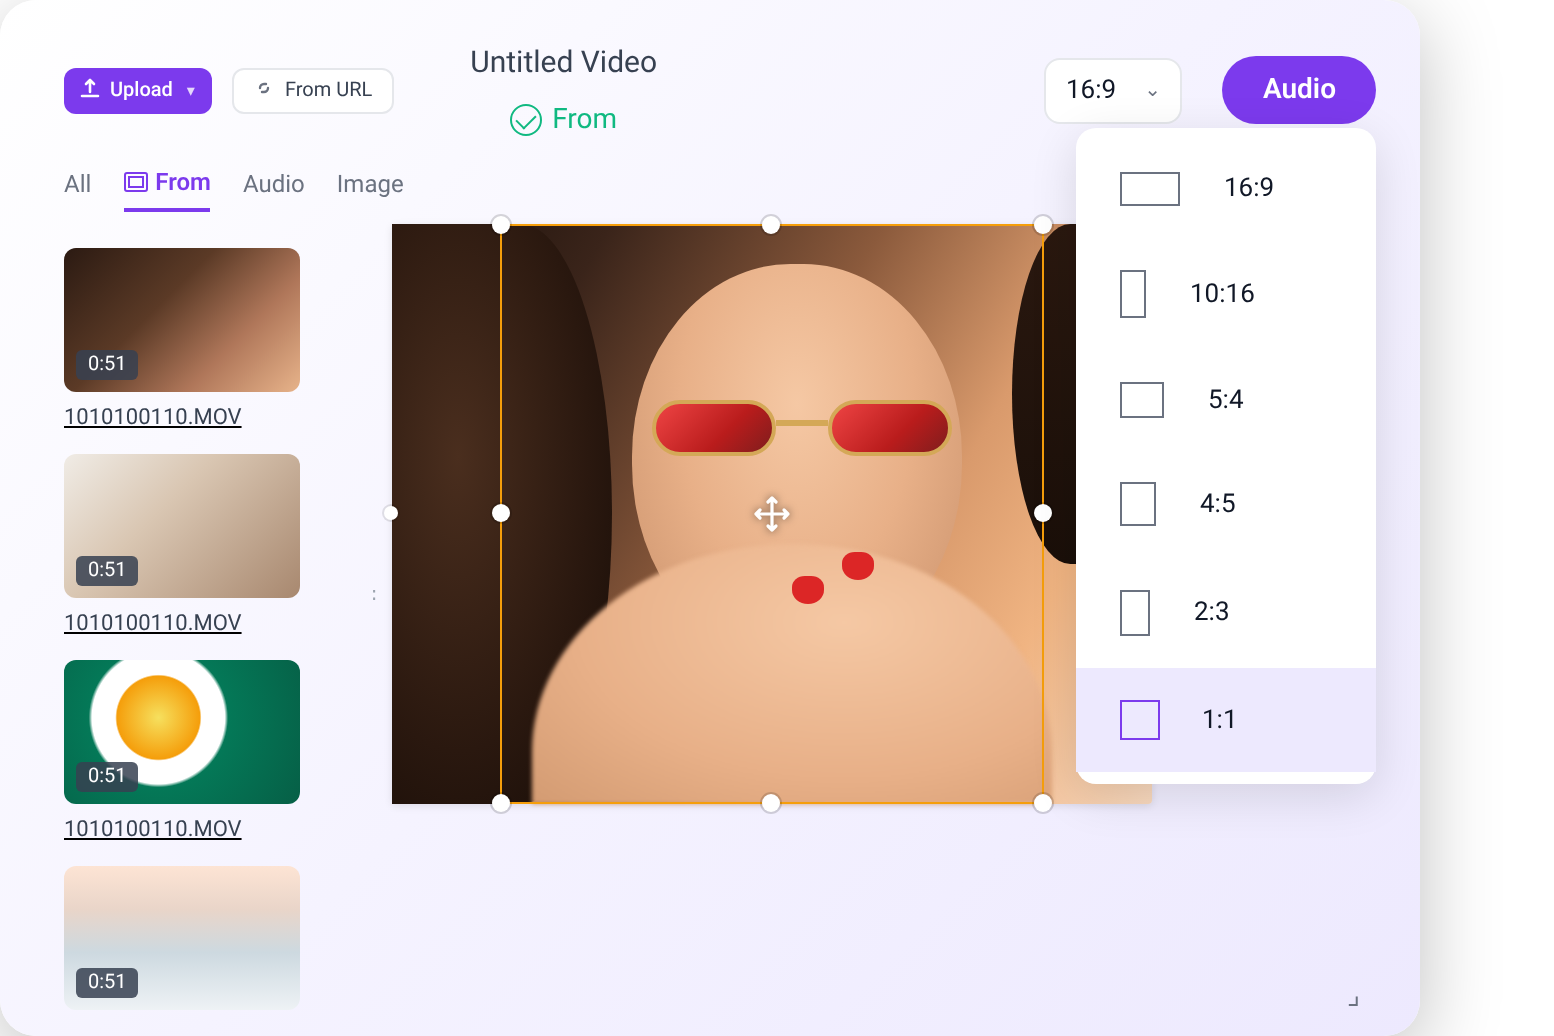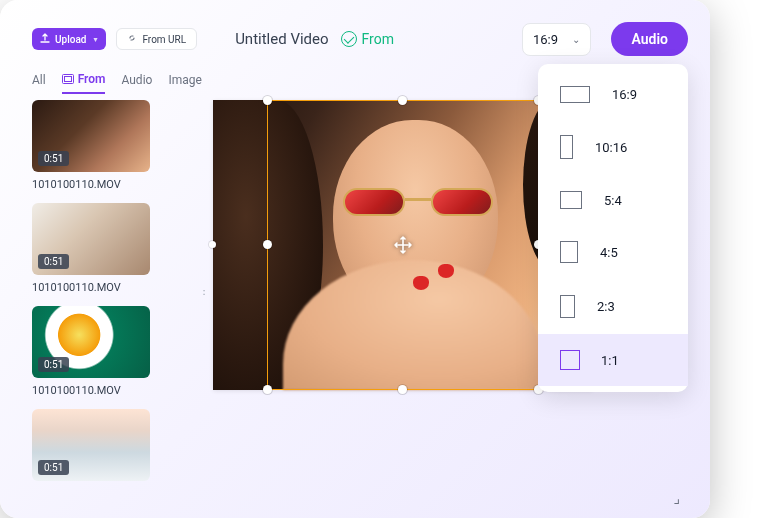--- a/index.html
+++ b/index.html
@@ -24,45 +24,45 @@
   display: inline-flex; align-items: center; gap: 5px;
   cursor: pointer;
 }
 .upload-btn .chev { font-size: 8px; opacity: 0.8; margin-left: 2px; }
 .from-url-btn {
   background: #fff; border: 1px solid #e5e7eb; color: #374151;
   border-radius: 6px; padding: 4px 10px;
   font-size: 10px; display: inline-flex; align-items: center; gap: 5px;
   cursor: pointer;
 }
-.title-group { margin-left: 28px; display: flex; align-items: center; gap: 12px; }
+.title-group { margin-left: 28px; display: flex; align-items: center; gap: 12px; flex-direction: column; }
 .title { font-size: 15px; color: #374151; }
 .save { color: #10b981; font-size: 14px; display: inline-flex; align-items: center; gap: 5px; }
 .save-icon { width: 16px; height: 16px; border: 1.6px solid #10b981; border-radius: 50%; display: inline-flex; align-items: center; justify-content: center; }
 .save-icon::after { content:""; width:5px; height:8px; border-right:1.6px solid #10b981; border-bottom:1.6px solid #10b981; transform: rotate(45deg); margin-top:-2px;}
 .spacer { flex: 1; }
 .ratio-select {
   background: #fff; border: 1px solid #e5e7eb; border-radius: 8px;
   padding: 8px 10px; font-size: 13px; color: #111827;
   display: inline-flex; align-items: center; gap: 14px; cursor: pointer;
   min-width: 62px; justify-content: space-between;
 }
 .ratio-select .chev { font-size: 10px; color: #6b7280; }
 .export-btn {
   background: #7c3aed; color: #fff; border: none;
   border-radius: 999px; padding: 9px 20px;
   font-size: 14px; font-weight: 600; cursor: pointer;
   margin-left: 10px;
 }
-.body { flex: 1; display: flex; overflow: hidden; gap: 17px; }
+.body { flex: 1; display: flex; overflow: hidden; }
 .sidebar { width: 190px; padding: 6px 18px 0 32px; display: flex; flex-direction: column; }
 .tabs { display: flex; gap: 16px; font-size: 12px; color: #6b7280; padding-bottom: 6px; }
 .tab { cursor: pointer; padding-bottom: 6px; display:inline-flex; align-items:center; gap:4px;}
 .tab.active { color: #7c3aed; font-weight: 600; border-bottom: 2px solid #7c3aed; }
-.clips { overflow-y: auto; padding-right: 4px; flex:1; scrollbar-width: thin; scrollbar-color: #cbd5e1 transparent;}
+.clips { margin-top: 12px; overflow-y: auto; padding-right: 4px; flex:1; scrollbar-width: thin; scrollbar-color: #cbd5e1 transparent; text-decoration: underline;}
 .clips::-webkit-scrollbar{width:6px;} .clips::-webkit-scrollbar-thumb{background:#cbd5e1;border-radius:3px;}
 .clip { margin-bottom: 12px; }
 .thumb { width: 118px; height: 72px; border-radius: 6px; position: relative; overflow: hidden; }
 .thumb .dur {
   position: absolute; left: 6px; bottom: 6px;
   background: rgba(55,65,81,0.85); color: #fff;
   font-size: 10px; padding: 2px 6px; border-radius: 3px;
 }
 .clip .name { font-size: 11px; color: #374151; text-align: left; margin-top: 6px; width:118px;}
 .t0 { background: linear-gradient(135deg, #2b1a12 0%, #5b3a26 40%, #b0775a 70%, #e7b38a 100%); }

